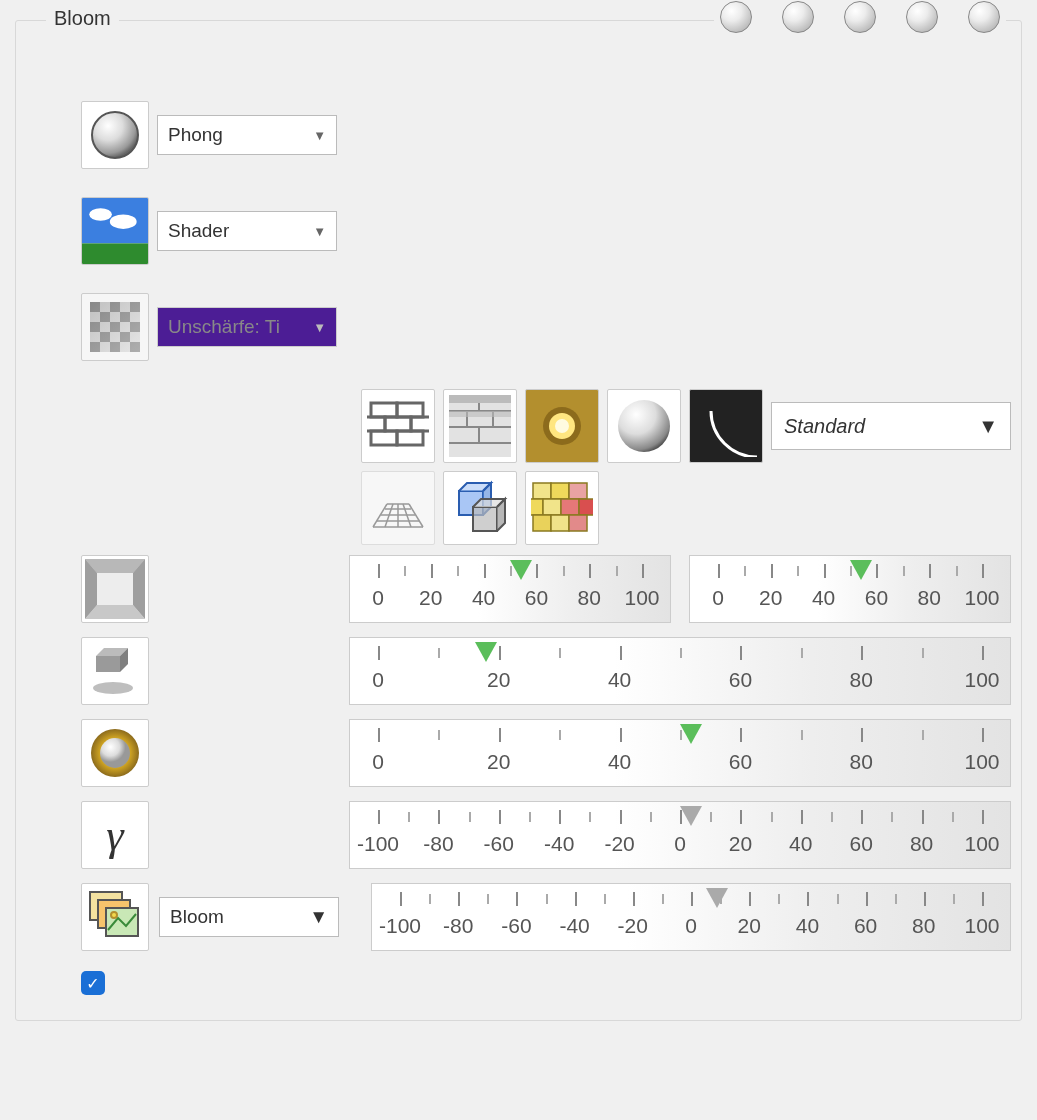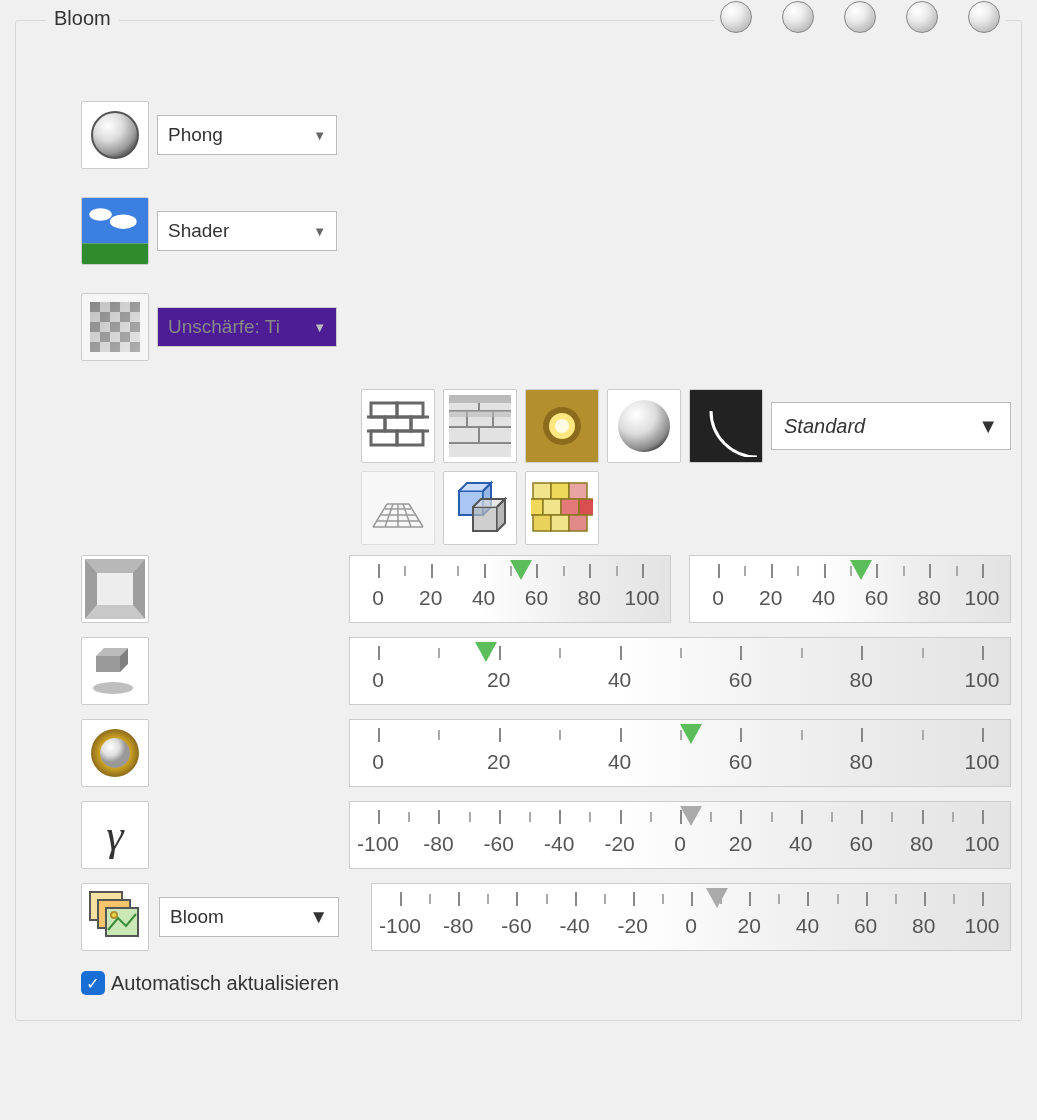--- a/index.html
+++ b/index.html
@@ -583,15 +583,14 @@
             <div class="tick-label" style="left: calc(100% - 28px);">100</div>
           </div>
           <div class="slider-handle gray" style="left: calc(52.5% - 1.4px);"></div>
         </div>
     </div>
 
   </div>
 
   <div class="auto-row">
     <div class="checkbox">✓</div>
-    <span class="auto-label">Automatisch aktualisieren</span>
   </div>
 </div>
 
 </body></html>

